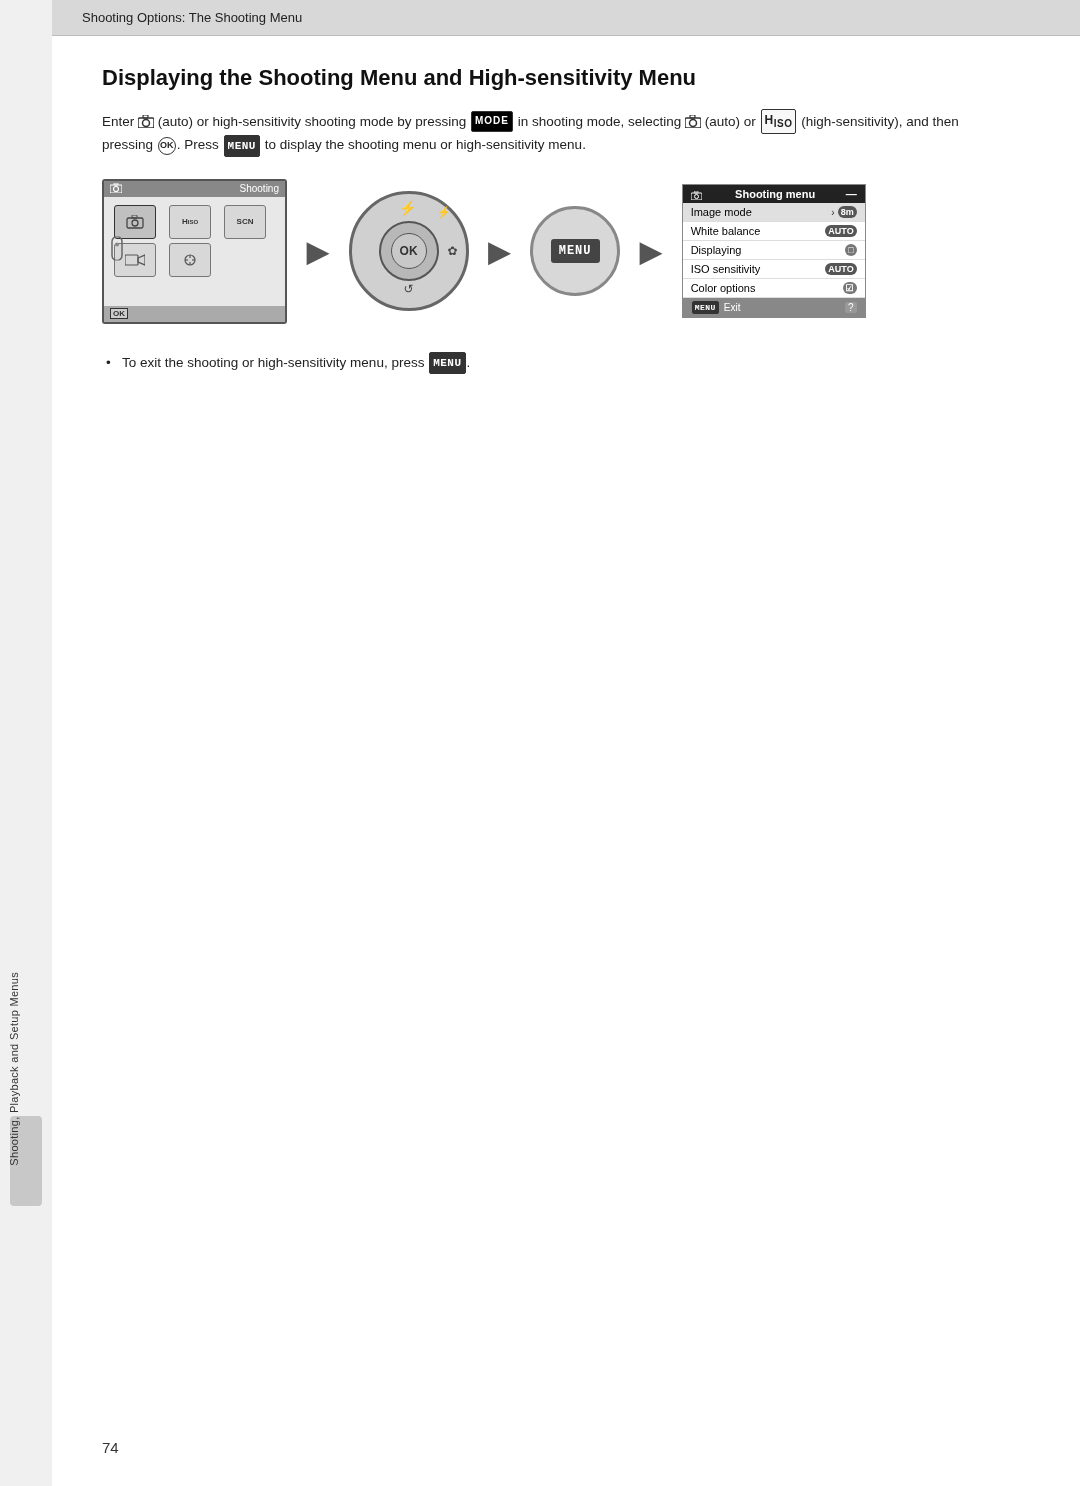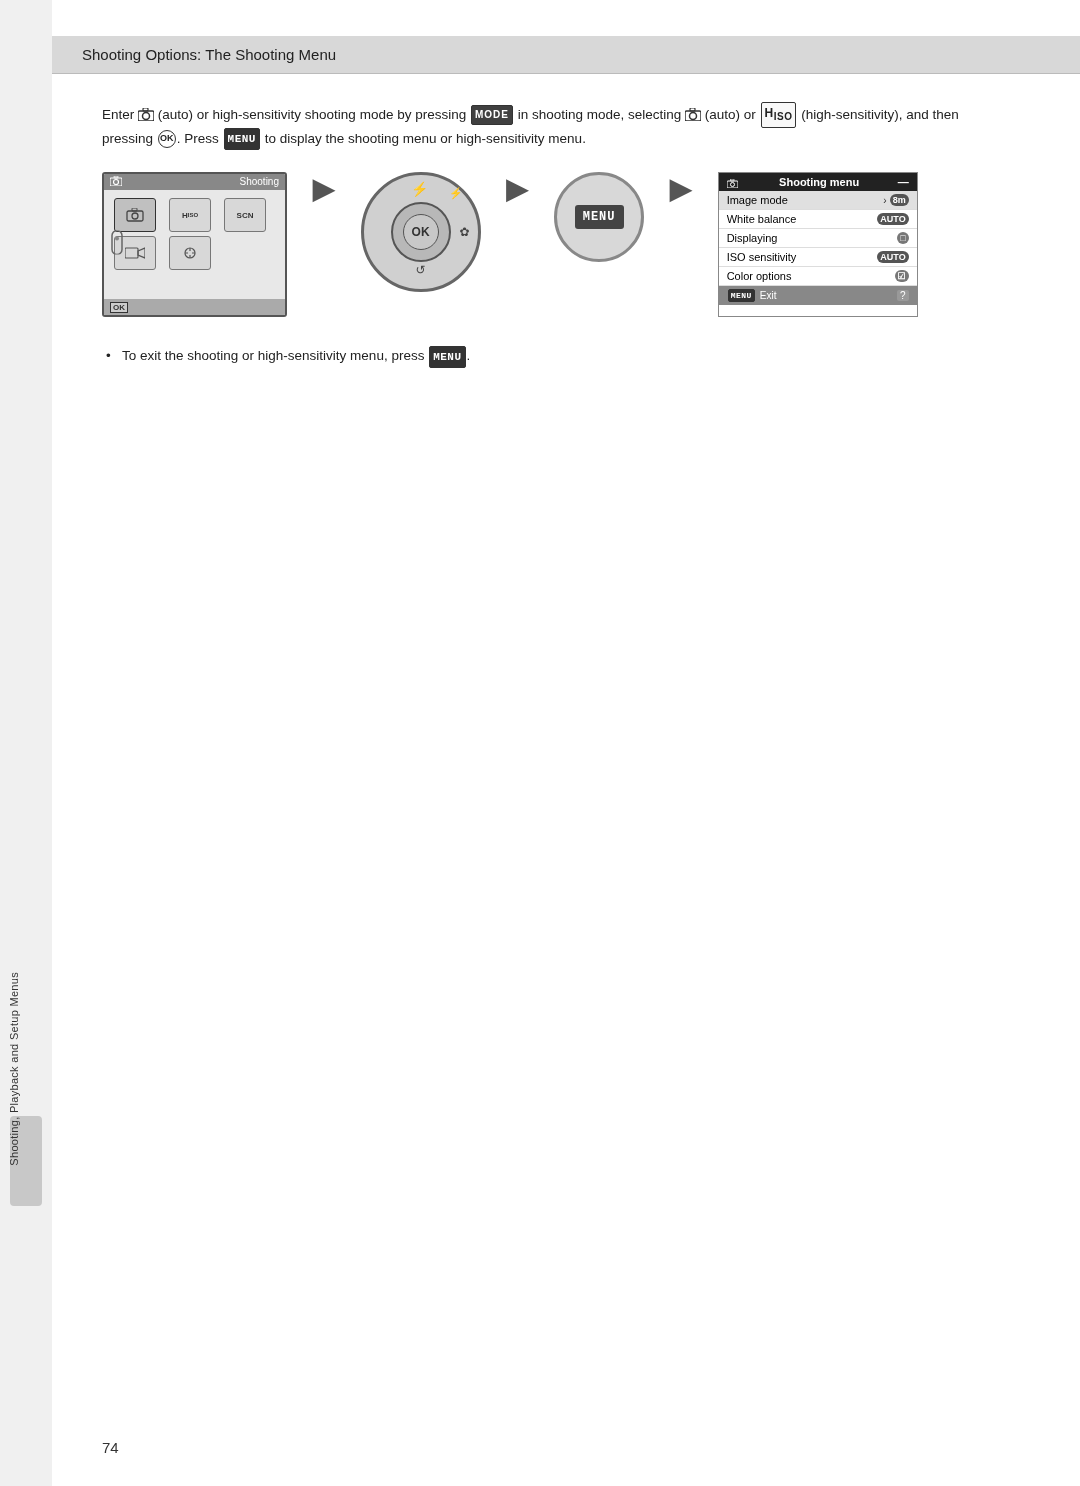--- a/index.html
+++ b/index.html
@@ -49,24 +49,23 @@
       background: #ffffff;
       padding: 0;
       display: flex;
       flex-direction: column;
     }
 
     
     .header-bar {
       background: #d8d8d8;
       padding: 10px 30px;
-      font-size: 15px;
+      font-size: 13px;
       color: #222;
       border-bottom: 1px solid #bbb;
-      margin-top: 36px;
     }
 
     
     .page-area {
       padding: 28px 50px 40px 50px;
       flex: 1;
     }
 
     
     .page-title {
@@ -101,21 +100,21 @@
     }
     .inline-icon.menu-btn {
       background: #333;
       color: #fff;
       border-color: #333;
       font-family: 'Courier New', monospace;
       font-weight: bold;
       font-size: 11px;
     }
     .inline-icon.mode-btn {
-      background: #404040;
+      background: #000000;
       color: #fff;
       border-color: #333;
       font-size: 10px;
       letter-spacing: 1px;
     }
     .ok-circle {
       display: inline-block;
       border: 1.5px solid #333;
       border-radius: 50%;
       width: 18px;
@@ -124,21 +123,22 @@
       line-height: 15px;
       font-size: 9px;
       font-weight: bold;
       vertical-align: middle;
       margin: 0 1px;
     }
 
     
     .diagram-row {
       display: flex;
-      gap: 26px;
+      align-items: center;
+      gap: 20px;
       margin-bottom: 28px;
       margin-top: 8px;
     }
 
     .arrow-right {
       font-size: 28px;
       color: #555;
       font-weight: bold;
     }
 
@@ -280,21 +280,21 @@
       font-size: 12px;
       font-weight: bold;
       padding: 5px 8px;
       border-radius: 3px;
       font-family: 'Courier New', monospace;
       letter-spacing: 1px;
     }
 
     
     .shooting-menu {
-      width: 200px;
+      width: 184px;
       border: 1.5px solid #888;
       background: #fff;
       font-size: 11px;
     }
     .sm-header {
       background: #222;
       color: #fff;
       padding: 3px 8px;
       display: flex;
       justify-content: space-between;
@@ -388,20 +388,21 @@
 
 <div class="page-wrapper">
   <div class="main-content">
 
     <div class="header-bar">
       <span>Shooting Options: The Shooting Menu</span>
     </div>
 
     <div class="page-area">
 
+      <h1 class="page-title">Displaying the Shooting Menu and High-sensitivity Menu</h1>
 
       <p class="body-text">
         Enter 
         <svg class="cam-svg" width="16" height="13" viewBox="0 0 16 13">
           <rect x="0" y="3" width="16" height="10" rx="1.5" fill="none" stroke="#333" stroke-width="1.5"></rect>
           <circle cx="8" cy="8" r="3.5" fill="none" stroke="#333" stroke-width="1.5"></circle>
           <rect x="5" y="0" width="5" height="3" rx="1" fill="none" stroke="#333" stroke-width="1.2"></rect>
         </svg>
         (auto) or high-sensitivity shooting mode by pressing 
         <span class="inline-icon mode-btn">MODE</span>

